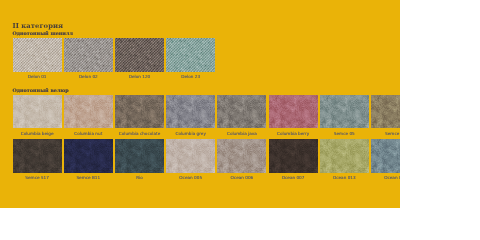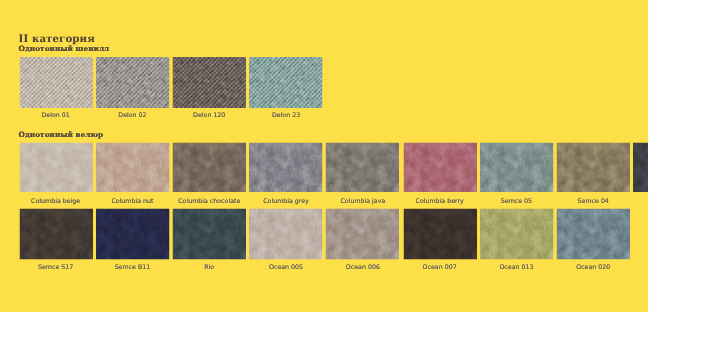--- a/index.html
+++ b/index.html
@@ -1,19 +1,19 @@
 <!DOCTYPE html>
 <html><head>
 <meta charset="utf-8">
 <title>II kategoriya</title>
 <style>
   html,body{margin:0;padding:0;background:#fff;}
   body{width:480px;height:208px;overflow:hidden;
        font-family:"Liberation Sans",sans-serif;}
-  #page{position:relative;width:432px;height:208px;background:#fde047;overflow:hidden;}
+  #page{position:relative;width:400px;height:208px;background:#eab308;overflow:hidden;}
 
   .cat-title{position:absolute;left:12.4px;top:23.3px;
     font-family:"DejaVu Serif",serif;font-weight:700;
     font-size:6.8px;line-height:6.8px;letter-spacing:0.06px;
     color:#4a4038;white-space:nowrap;transform:translateZ(0);}
 
   .sub-title{position:absolute;left:12.4px;
     font-family:"DejaVu Serif",serif;font-weight:700;
     font-size:4.86px;line-height:4.86px;letter-spacing:0.02px;
     color:#574b41;white-space:nowrap;transform:translateZ(0);

